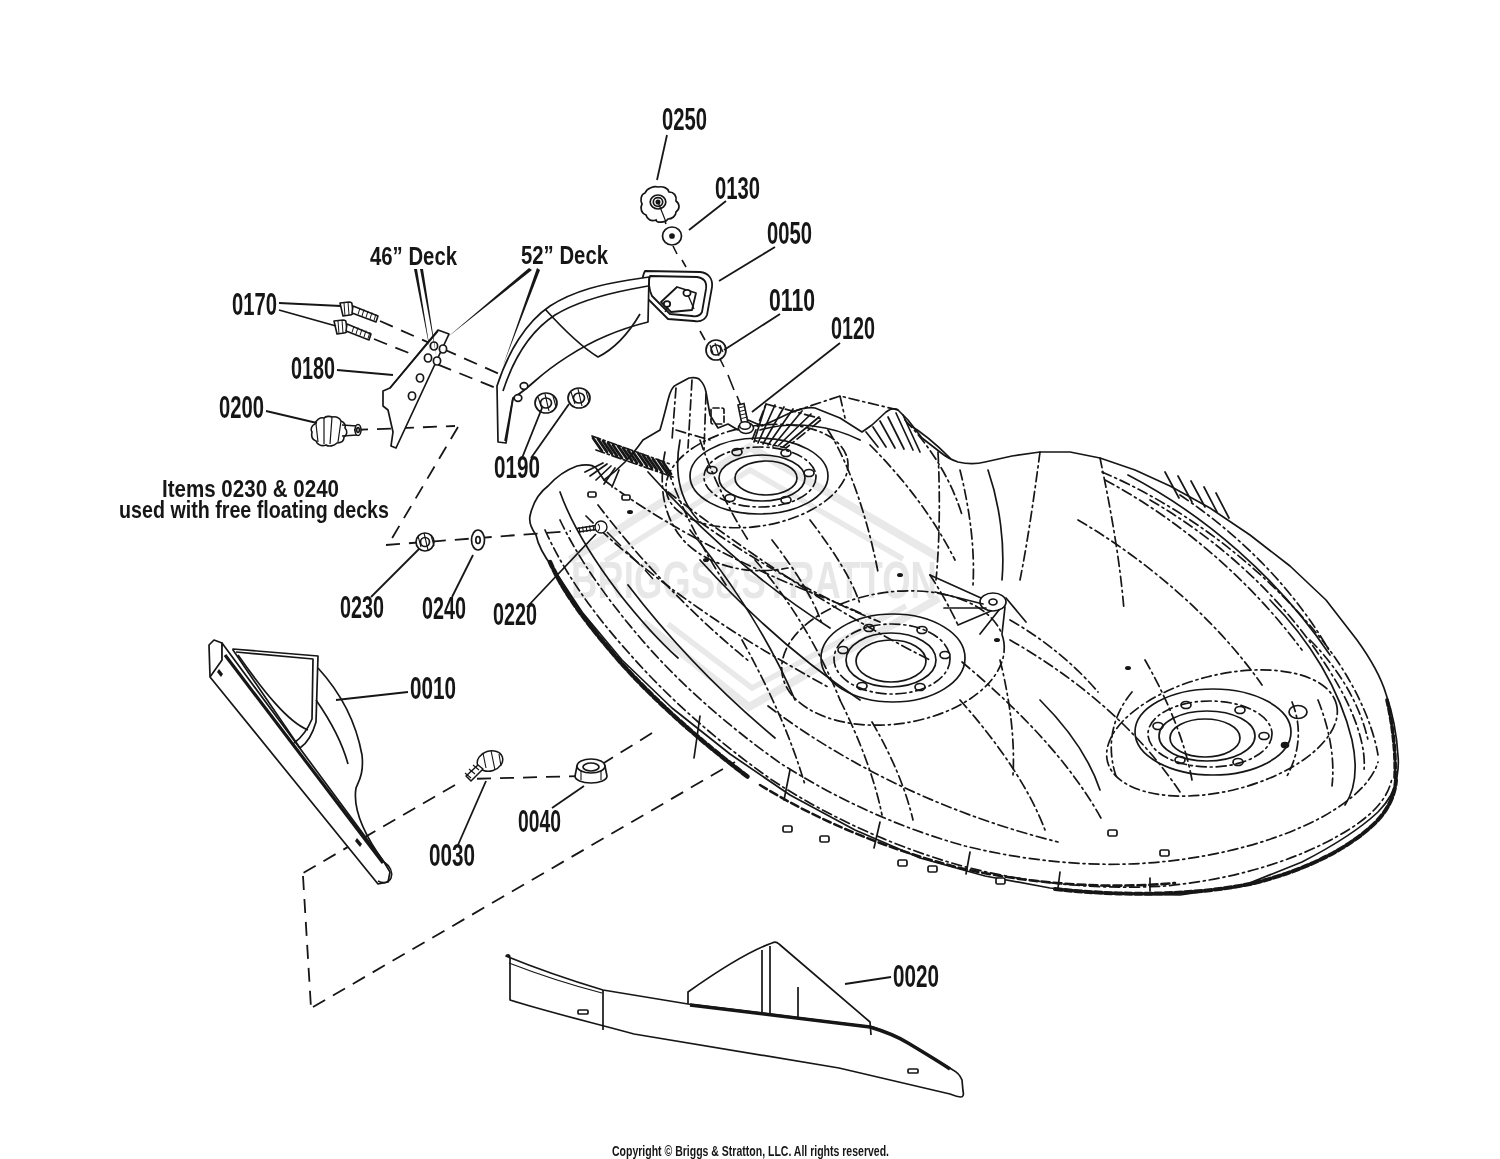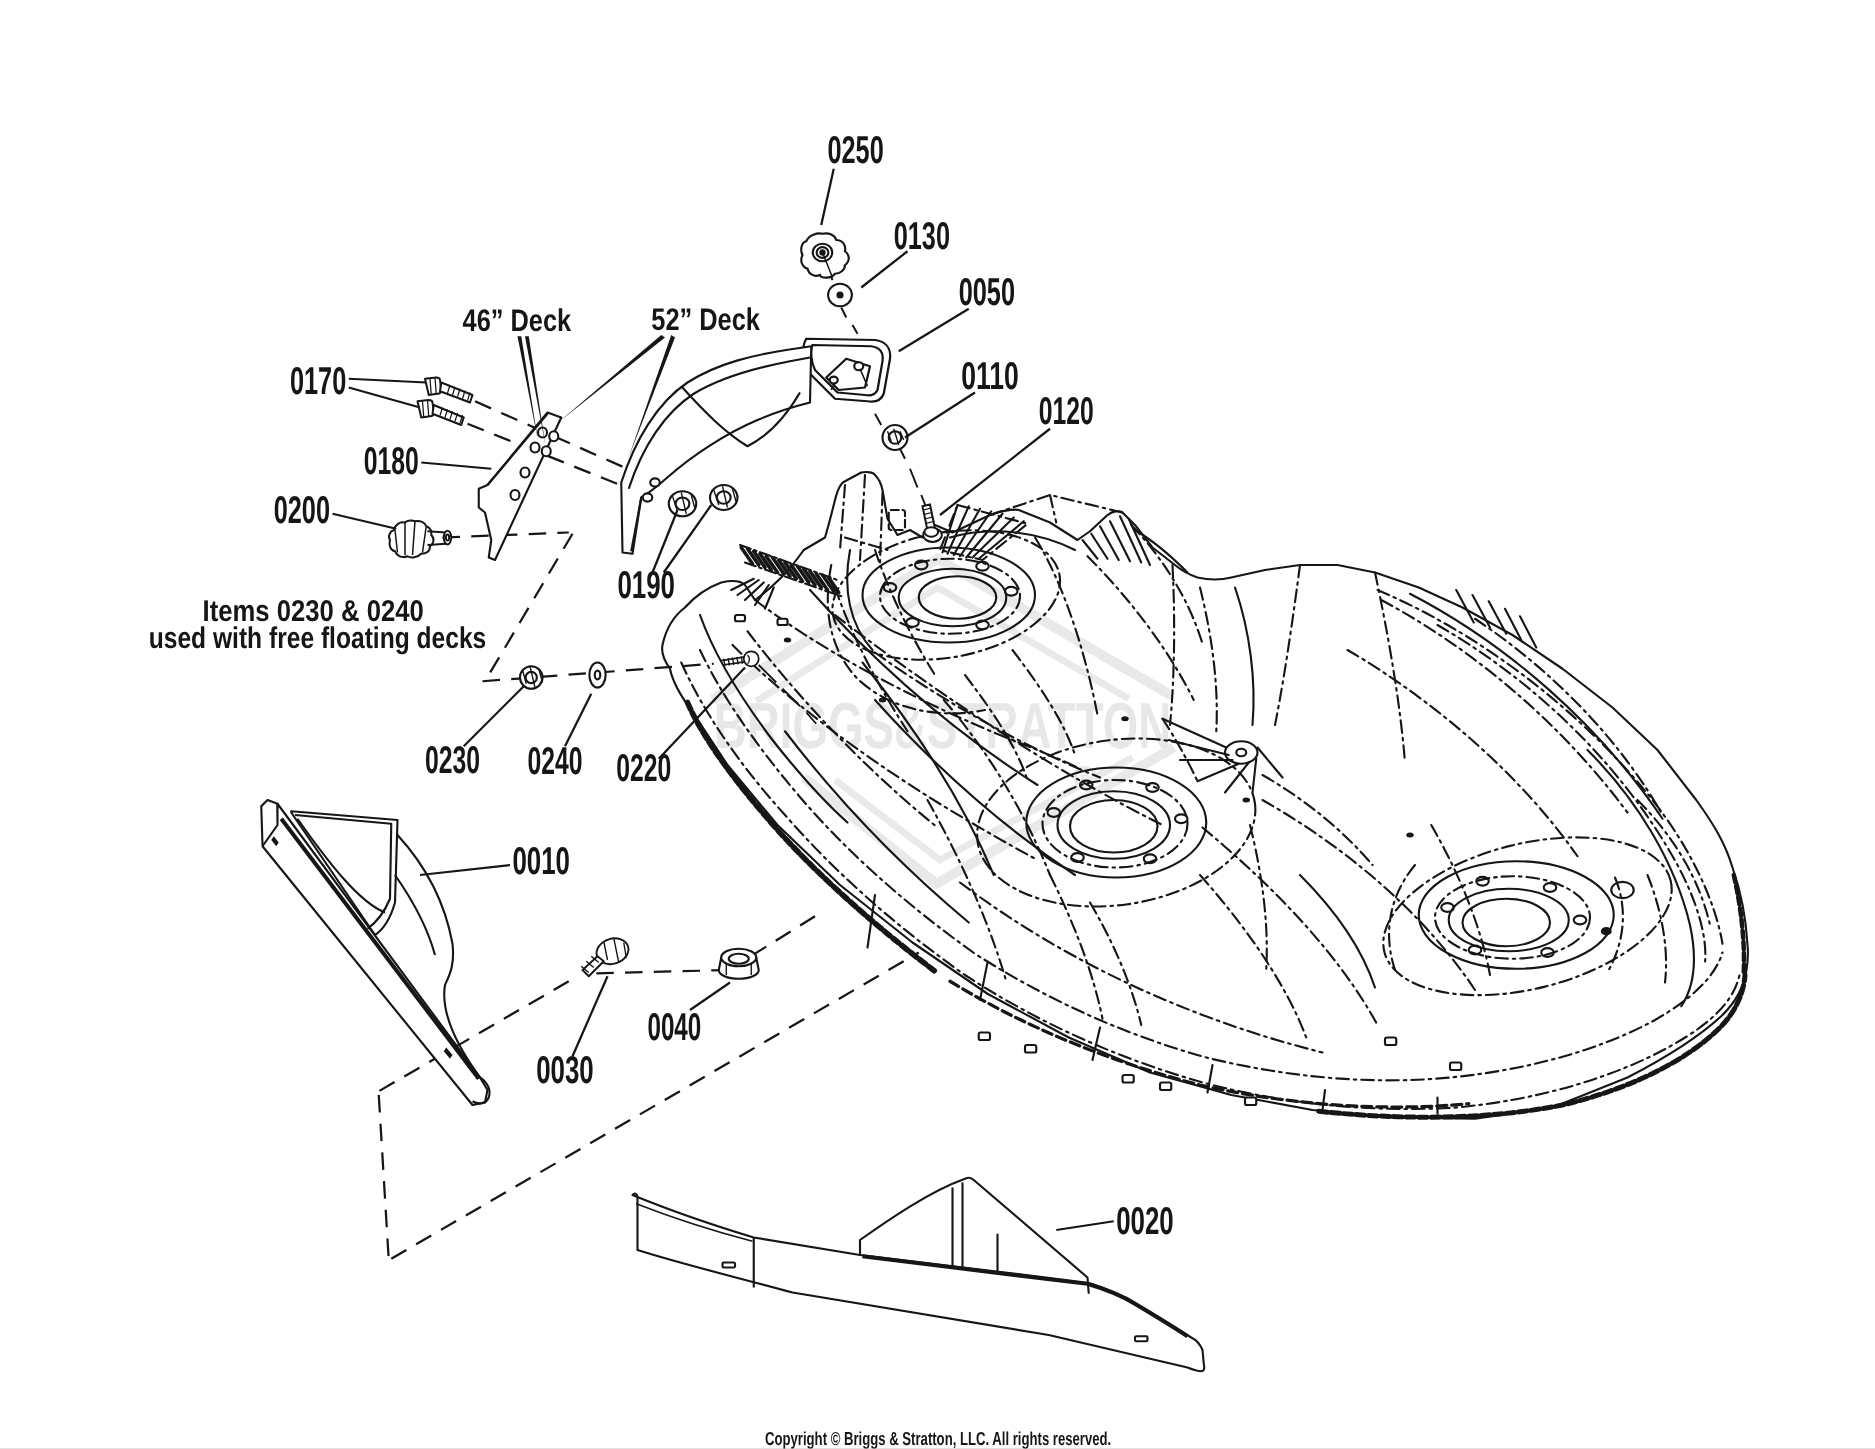--- a/index.html
+++ b/index.html
@@ -1,16 +1,16 @@
 <!DOCTYPE html>
 <html><head>
 <meta charset="utf-8">
 <style>
 html,body{margin:0;padding:0;background:#fff;}
-#page{position:relative;width:1500px;height:1159px;background:#a3a3a3;overflow:hidden;}
+#page{position:relative;width:1500px;height:1159px;background:#4d7c0f;overflow:hidden;}
 svg{display:block;}
 text{font-family:"Liberation Sans",sans-serif;font-weight:bold;fill:#161616;}
 </style>
 </head>
 <body>
 <div id="page">
 <svg width="1500" height="1159" viewBox="0 0 1500 1159">
 <rect width="1500" height="1159" fill="#ffffff"></rect>
 
 <g fill="none" stroke="#161616" stroke-width="1.7" stroke-linecap="round" stroke-linejoin="round">

